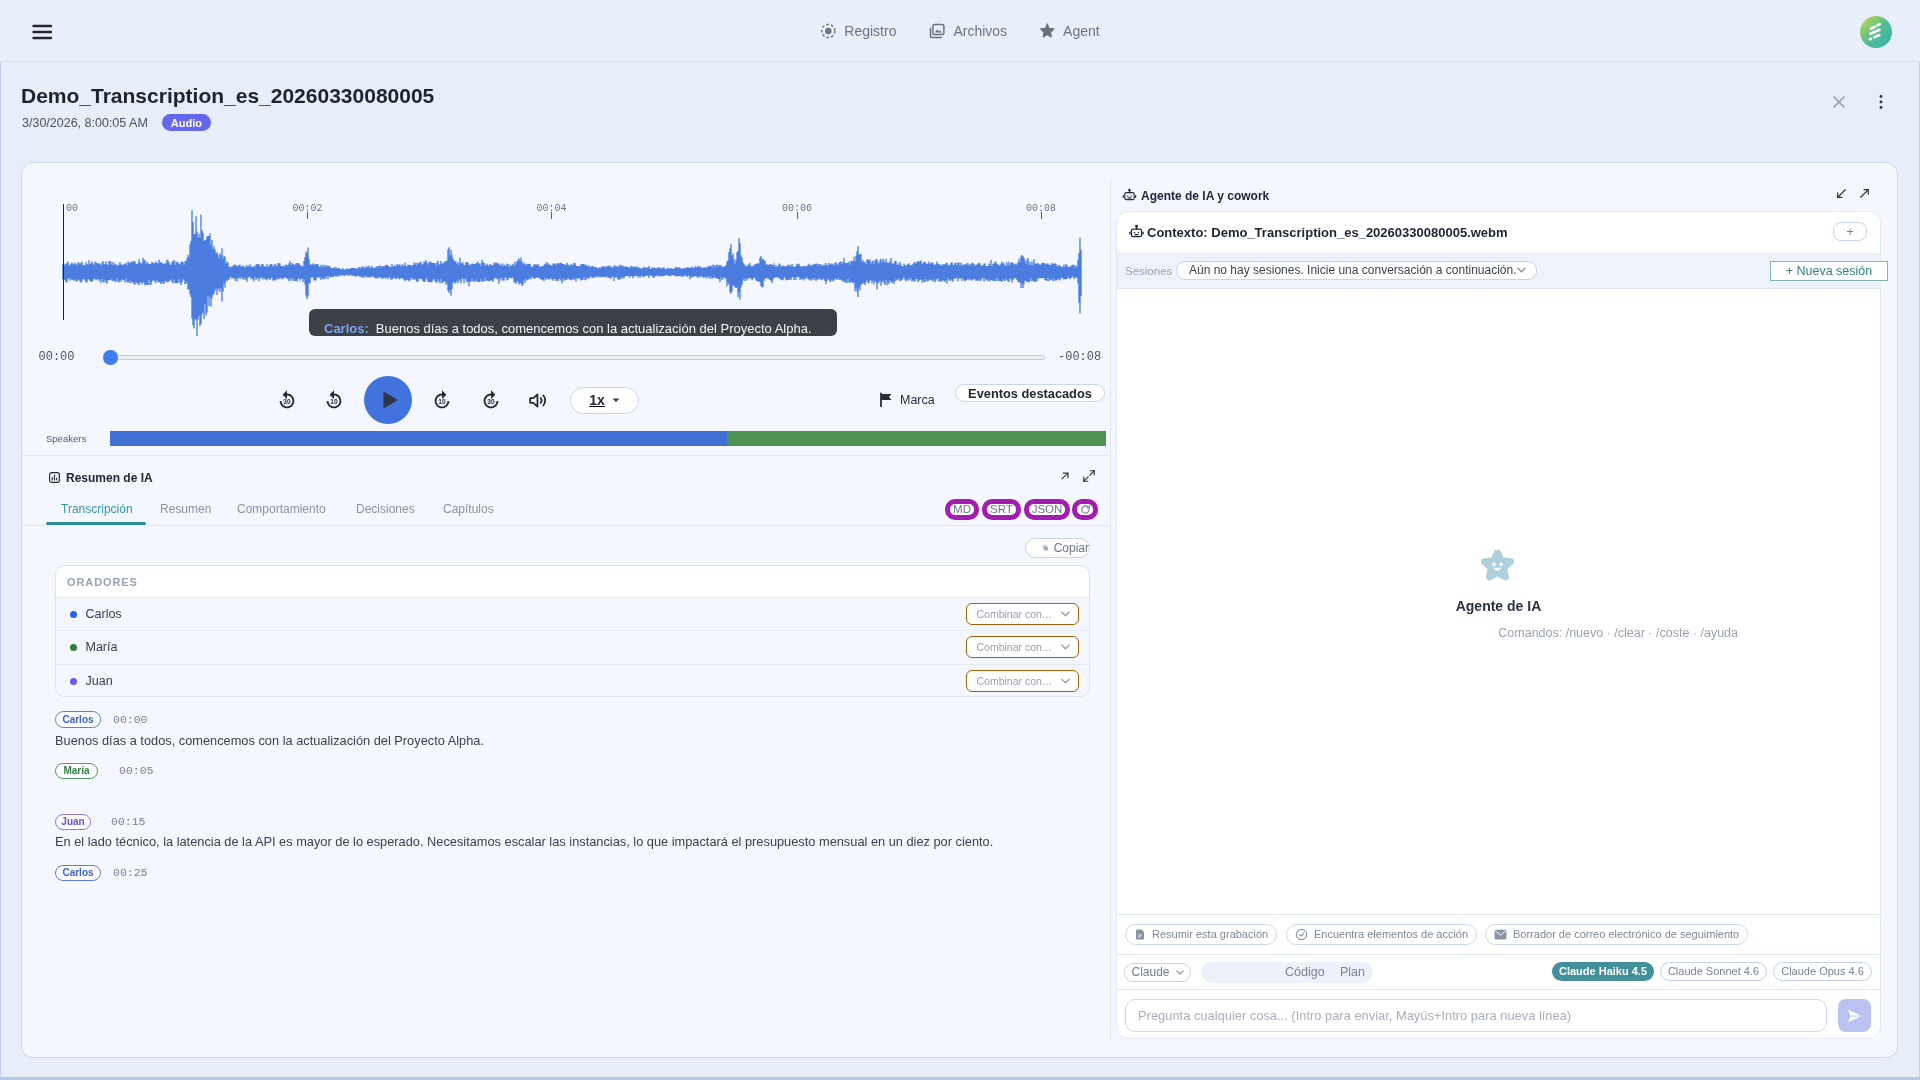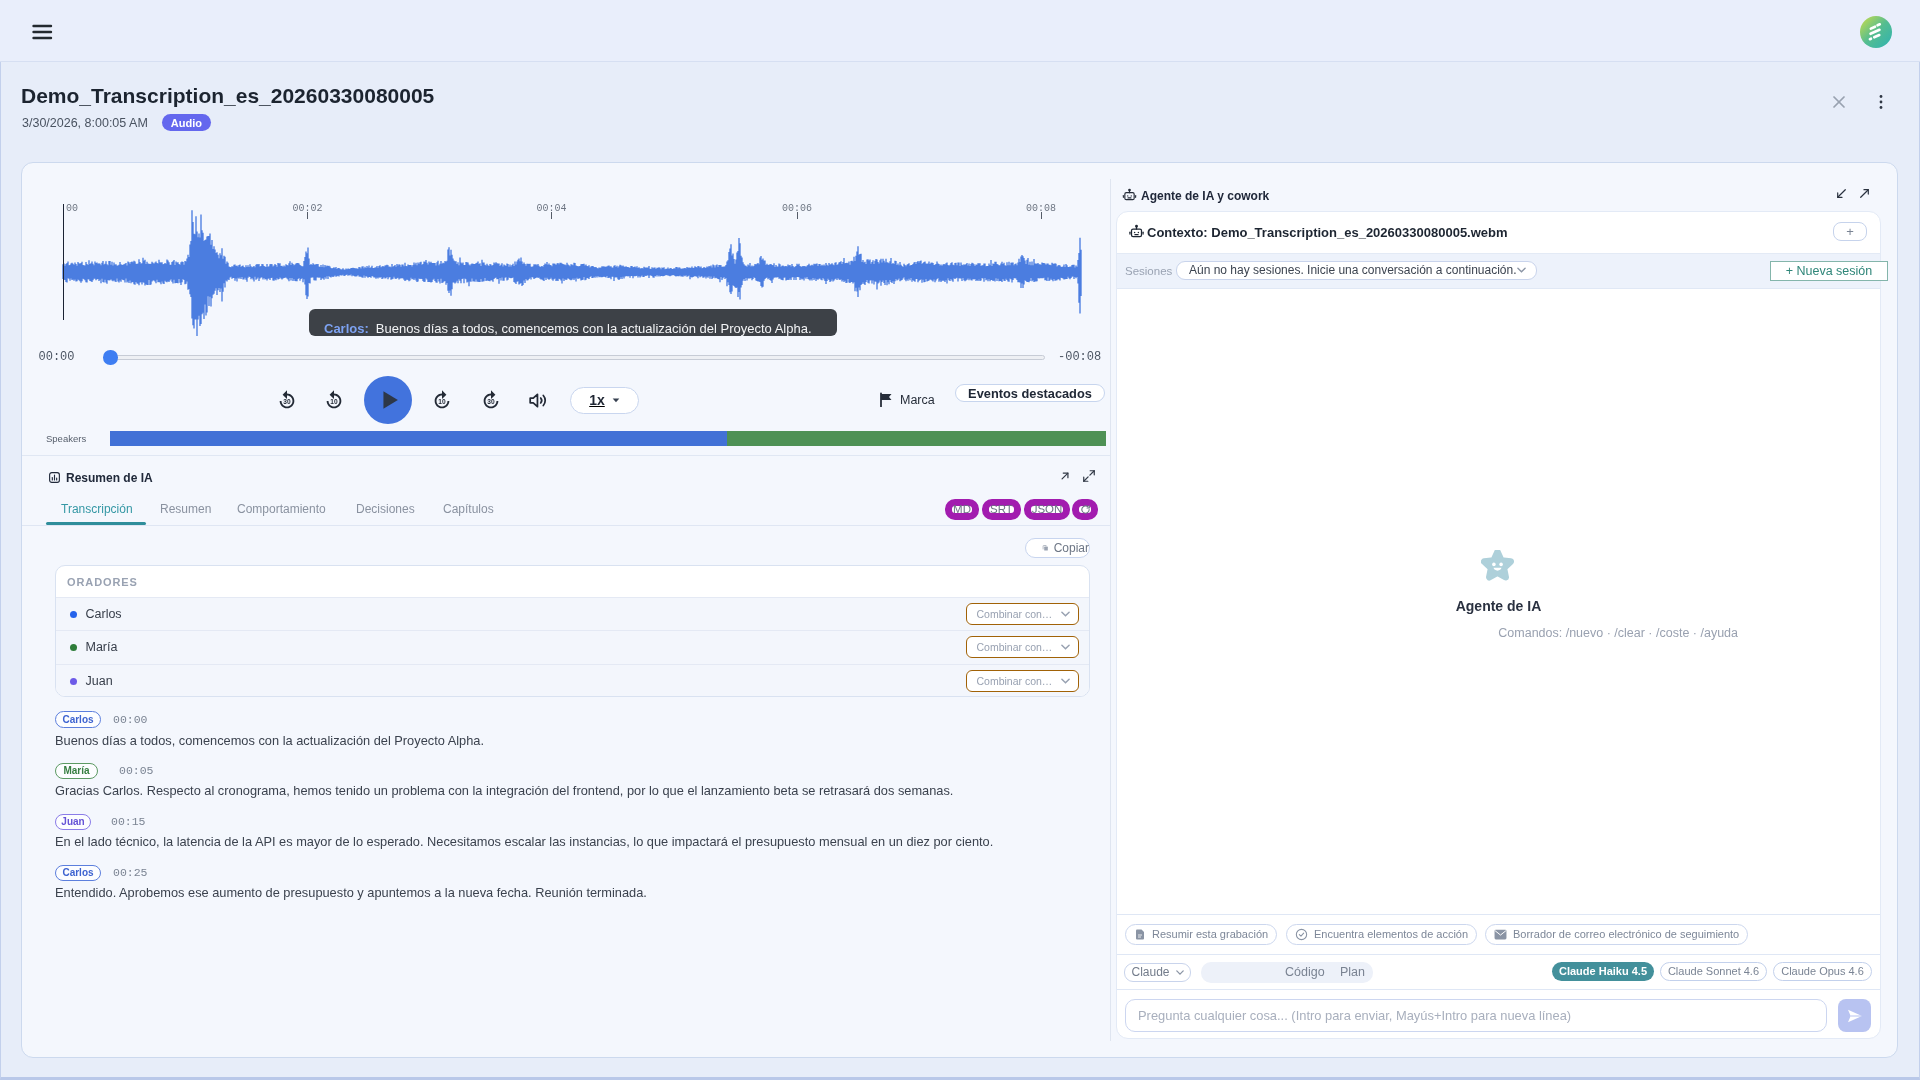--- a/index.html
+++ b/index.html
@@ -49,21 +49,21 @@
   #spk-bar .b { width:617px; background:#4271d6; }
   #spk-bar .g { flex:1; background:#4e9155; }
   #lcol-div1 { position:absolute; left:22px; top:455px; width:1088px; height:1px; background:#e0e7f3; }
 
   
   #res-title { position:absolute; left:66px; top:471px; font-size:12px; font-weight:700; color:#20293a; }
   .tab { position:absolute; top:502px; font-size:12px; color:#8a92a0; }
   #tab-active { position:absolute; left:61px; top:502px; font-size:12px; color:#3598a5; }
   #tab-underline { position:absolute; left:46px; top:522px; width:100px; height:3px; background:#2f8e9b; border-radius:2px; }
   #tab-div { position:absolute; left:22px; top:524.5px; width:1088px; height:1px; background:#dfe6f3; }
-  .xpill { position:absolute; top:499px; height:20.5px; border:7px solid #a21caf; border-radius:10px; background:#fff; display:flex; align-items:center; justify-content:center; font-size:11.5px; color:#6d7685; }
+  .xpill { position:absolute; top:499px; height:20.5px; border:5px solid #a21caf; border-radius:10px; background:#fff; display:flex; align-items:center; justify-content:center; font-size:11.5px; color:#6d7685; }
   #copiar { position:absolute; left:1025px; top:538px; width:65px; height:20px; border:1px solid #c8d5ef; border-radius:13px; background:#fff; display:flex; align-items:center; justify-content:center; gap:5px; font-size:12px; color:#6d7685;padding-left:16px; }
 
   
   #oradores { position:absolute; left:54.5px; top:565px; width:1035px; height:132px; background:#fff; border:1px solid #d9e2f1; border-radius:10px; overflow:hidden; }
   #oradores .hd { height:32px; display:flex; align-items:center; padding-left:11.5px; font-size:11px; font-weight:700; letter-spacing:0.9px; color:#99a2b2; border-bottom:1px solid #e4e9f4; }
   #oradores .row { height:33.3px; background:#f3f6fc; display:flex; align-items:center; padding:0 10px 0 10px; border-bottom:1px solid #e4e9f4; position:relative; }
   #oradores .row:last-child { border-bottom:none; }
   .dot { width:7px; height:7px; border-radius:50%; margin-left:4px; }
   #oradores .nm { font-size:12.5px; color:#363d49; margin-left:9px; }
   .combo { position:absolute; right:10px; top:50%; transform:translateY(-50%); width:113px; height:22px; border:1px solid #a16207; border-radius:6px; background:#fff; display:flex; align-items:center; justify-content:space-between; padding:0 8px 0 10px; font-size:10.5px; color:#98a1b1; }
@@ -108,20 +108,43 @@
 <div id="app">
 
   <div id="nav"></div>
   <svg class="abs" style="left:30px;top:23px" width="24" height="18" viewBox="0 0 24 18">
     <g stroke="#23292f" stroke-width="2.4" stroke-linecap="round">
       <line x1="3.5" y1="3" x2="21" y2="3"></line>
         <line x1="3.5" y1="9" x2="21" y2="9"></line>
         <line x1="3.5" y1="15" x2="21" y2="15"></line>
     </g>
   </svg>
+  <div id="navmenu">
+    <div class="navitem">
+      <svg width="16" height="16" viewBox="0 0 16 16">
+          <circle cx="8" cy="8" r="6.6" fill="none" stroke="#6b7280" stroke-width="1.5" stroke-dasharray="2.6 2.2"></circle>
+          <circle cx="8" cy="8" r="3.2" fill="#6b7280"></circle>
+        </svg>
+      <span>Registro</span>
+    </div>
+    <div class="navitem">
+      <svg width="17" height="16" viewBox="0 0 17 16">
+          <path d="M2.2 5.2 L2.2 13.2 Q2.2 14.4 3.4 14.4 L13 14.4" fill="none" stroke="#6b7280" stroke-width="1.5" stroke-linecap="round"></path>
+          <rect x="4.6" y="1.6" width="11" height="10" rx="1.6" fill="none" stroke="#6b7280" stroke-width="1.5"></rect>
+          <path d="M6.5 9.6 L9 6.6 L10.8 8.6 L12 7.4 L13.6 9.6" fill="#6b7280"></path>
+        </svg>
+      <span>Archivos</span>
+    </div>
+    <div class="navitem">
+      <svg width="16" height="16" viewBox="0 0 24 24">
+          <path d="M12 1.8 L14.8 8.2 L21.8 9 L16.6 13.8 L18 20.7 L12 17.2 L6 20.7 L7.4 13.8 L2.2 9 L9.2 8.2 Z" fill="#6b7280" stroke="#6b7280" stroke-width="2" stroke-linejoin="round"></path>
+        </svg>
+      <span>Agent</span>
+    </div>
+  </div>
   <svg class="abs" style="left:1860px;top:16px" width="32" height="32" viewBox="0 0 32 32">
     <defs>
         <linearGradient id="lg" x1="0" y1="0" x2="1" y2="1">
           <stop offset="0" stop-color="#cede48"></stop>
           <stop offset="0.5" stop-color="#55bd90"></stop>
           <stop offset="1" stop-color="#2eb2b2"></stop>
         </linearGradient>
       </defs>
     <circle cx="16" cy="16" r="16" fill="url(#lg)"></circle>
     <g stroke="#fff" stroke-width="2.6" stroke-linecap="round">
@@ -311,29 +334,27 @@
         </div>
       </div>
   </div>
 
   <div class="chip" style="left:55px;top:711px;width:46px;border:1.4px solid #5c7fdd;color:#3d63d0">Carlos</div>
   <div class="ts" style="left:113px;top:712.5px">00:00</div>
   <div class="ttext" style="top:733px">Buenos días a todos, comencemos con la actualización del Proyecto Alpha.</div>
 
   <div class="chip" style="left:55px;top:762.5px;width:43px;border:1.4px solid #5c9a63;color:#377f42">María</div>
   <div class="ts" style="left:119px;top:764px">00:05</div>
-  <div class="ttext" style="top:783px">Gracias Carlos. Respecto al cronograma, hemos tenido un problema con la integración del frontend, por lo que el lanzamiento beta se retrasará dos semanas.</div>
 
   <div class="chip" style="left:55px;top:813.5px;width:36px;border:1.4px solid #8a7ce8;color:#6553d6">Juan</div>
   <div class="ts" style="left:111px;top:815px">00:15</div>
   <div class="ttext" style="top:834px">En el lado técnico, la latencia de la API es mayor de lo esperado. Necesitamos escalar las instancias, lo que impactará el presupuesto mensual en un diez por ciento.</div>
 
   <div class="chip" style="left:55px;top:864.5px;width:46px;border:1.4px solid #5c7fdd;color:#3d63d0">Carlos</div>
   <div class="ts" style="left:113px;top:866px">00:25</div>
-  <div class="ttext" style="top:885px">Entendido. Aprobemos ese aumento de presupuesto y apuntemos a la nueva fecha. Reunión terminada.</div>
 
   <svg class="abs" style="left:1122px;top:188px" width="15" height="14" viewBox="0 0 24 24">
       <g fill="none" stroke="#252c38" stroke-width="2" stroke-linecap="round" stroke-linejoin="round">
         <rect x="4" y="8" width="16" height="12" rx="2.5"></rect>
         <path d="M12 8 L12 4.5"></path>
         <circle cx="12" cy="3.5" r="1.3" fill="#252c38"></circle>
         <path d="M1.5 13 L1.5 16"></path>
         <path d="M22.5 13 L22.5 16"></path>
         <circle cx="9" cy="13.5" r="1.2" fill="#252c38" stroke="none"></circle>
         <circle cx="15" cy="13.5" r="1.2" fill="#252c38" stroke="none"></circle>

